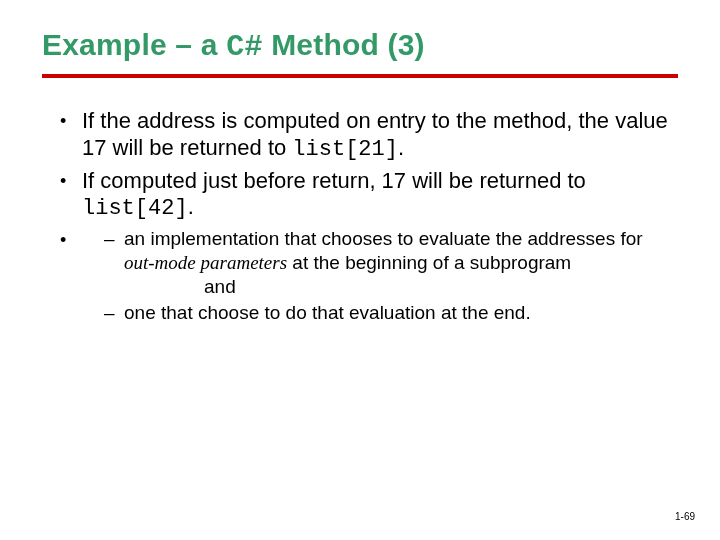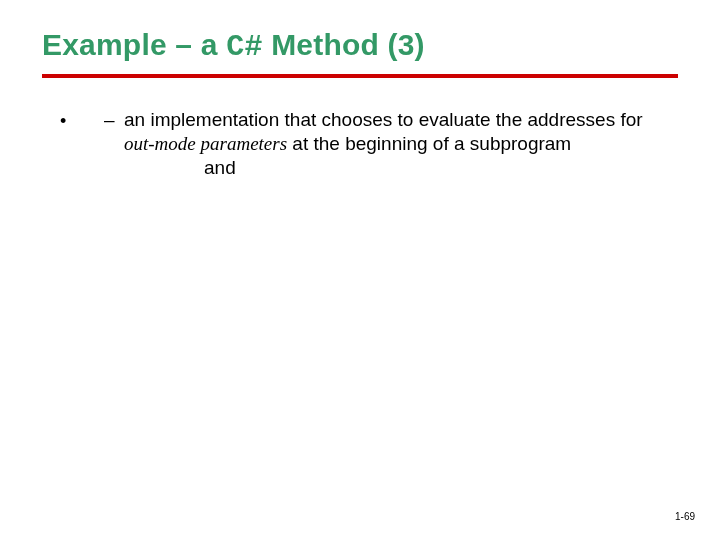--- a/index.html
+++ b/index.html
@@ -52,21 +52,21 @@
     content: "•";
     position: absolute;
     left: 4px;
     top: 0;
     font-size: 18px;
     line-height: 26px;
   }
   ul.level2 {
     list-style: none;
     padding: 0 0 0 20px;
-    margin: 22px 0 0 0;
+    margin: 4px 0 0 0;
   }
   ul.level2 > li {
     position: relative;
     padding-left: 22px;
     font-size: 19px;
     line-height: 1.25;
     margin-bottom: 2px;
   }
   ul.level2 > li::before {
     content: "–";
@@ -100,28 +100,37 @@
 <div class="slide">
 
   <h1 class="title">
     <span>Example – a </span><span class="code-span">C#</span><span> Method (3)</span>
   </h1>
 
   <div class="rule"></div>
 
   <ul class="level1">
 
+    <li>
+      <span>If the address is computed on entry to the method, the value 17 will be returned to </span><span class="mono">list[21]</span><span>.</span>
+    </li>
 
+    <li>
+      <span>If computed just before return, 17 will be returned to </span><span class="mono">list[42]</span><span>.</span>
+    </li>
 
     <li>
 
       <ul class="level2">
         <li>
           <span>an implementation that chooses to evaluate the addresses for </span><span class="italic-serif">out-mode parameters</span><span> at the beginning of a subprogram</span><br>
           <span class="and-line">and</span>
+        </li>
+        <li>
+          <span>one that choose to do that evaluation at the end.</span>
         </li>
       </ul>
     </li>
 
   </ul>
 
   <div class="page-num">1-69</div>
 
 </div>
 

